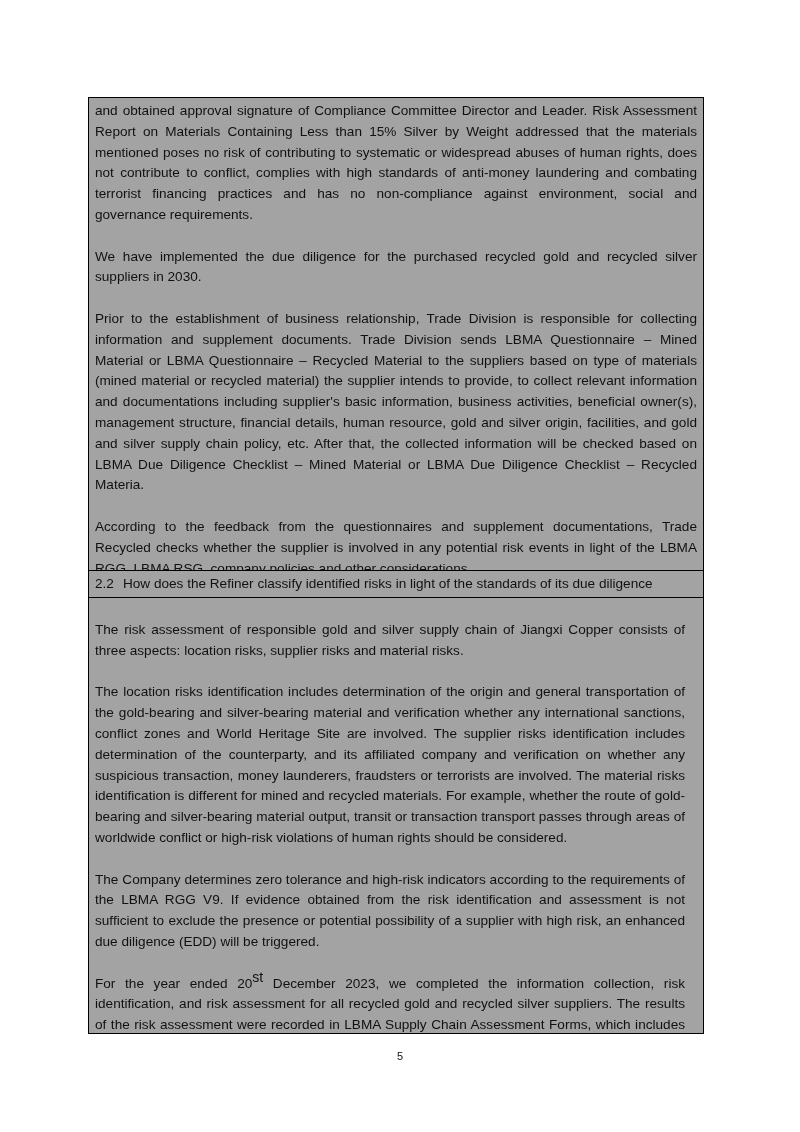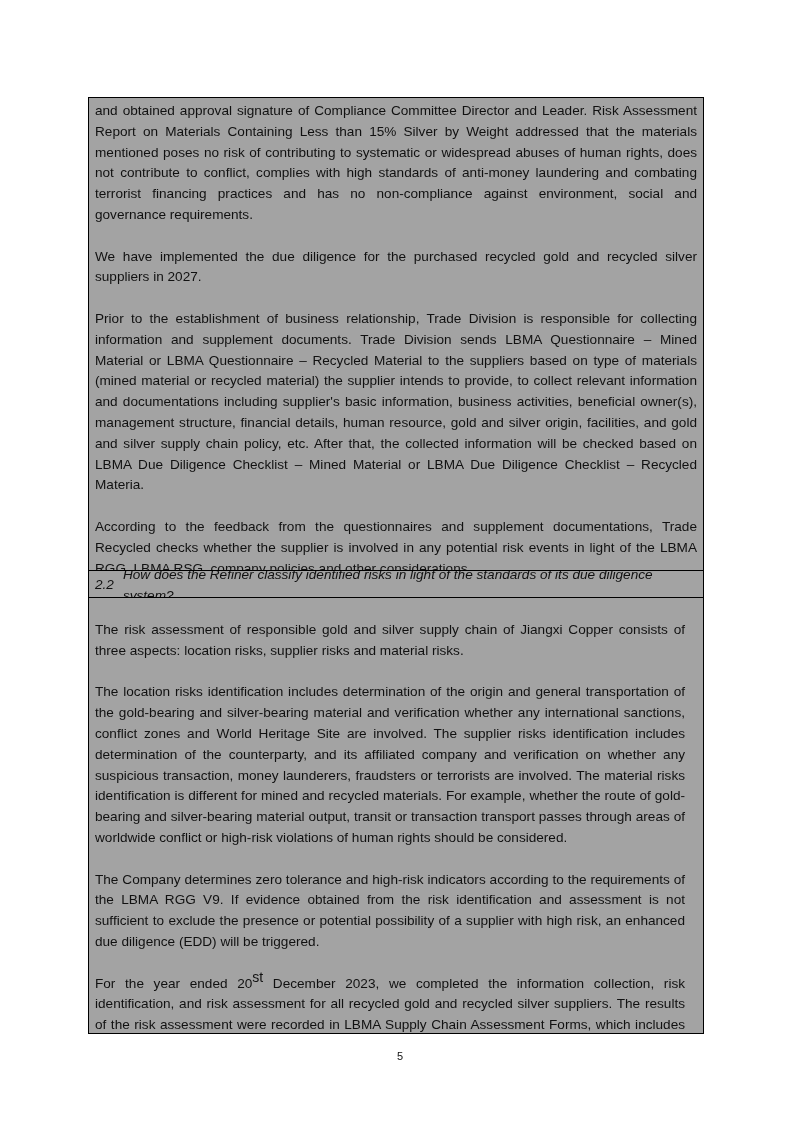--- a/index.html
+++ b/index.html
@@ -29,22 +29,21 @@
   }
   .cell-answer-1 {
     height: 474px;
     padding: 3px 6px 0 6px;
   }
   .cell-question {
     margin-top: -1px;
     height: 28px;
     padding: 3px 6px 0 6px;
     display: flex;
-    align-items: center;
-    font-style: italic;
+    align-items: flex-start;
   }
   .cell-answer-2 {
     margin-top: -1px;
     height: 437px;
     padding: 22px 18px 0 6px;
   }
   .para {
     font-size: 13.6px;
     line-height: 20.8px;
     text-align: justify;
@@ -79,21 +78,21 @@
 </style>
 </head>
 <body>
 
 <div class="page">
 
   <div class="doc-table">
 
     <div class="cell cell-answer-1">
       <p class="para">and obtained approval signature of Compliance Committee Director and Leader. Risk Assessment Report on Materials Containing Less than 15% Silver by Weight addressed that the materials mentioned poses no risk of contributing to systematic or widespread abuses of human rights, does not contribute to conflict, complies with high standards of anti-money laundering and combating terrorist financing practices and has no non-compliance against environment, social and governance requirements.</p>
-      <p class="para">We have implemented the due diligence for the purchased recycled gold and recycled silver suppliers in 2027.</p>
+      <p class="para">We have implemented the due diligence for the purchased recycled gold and recycled silver suppliers in 2030.</p>
       <p class="para">Prior to the establishment of business relationship, Trade Division is responsible for collecting information and supplement documents. Trade Division sends LBMA Questionnaire – Mined Material or LBMA Questionnaire – Recycled Material to the suppliers based on type of materials (mined material or recycled material) the supplier intends to provide, to collect relevant information and documentations including supplier's basic information, business activities, beneficial owner(s), management structure, financial details, human resource, gold and silver origin, facilities, and gold and silver supply chain policy, etc. After that, the collected information will be checked based on LBMA Due Diligence Checklist – Mined Material or LBMA Due Diligence Checklist – Recycled Materia.</p>
       <p class="para">According to the feedback from the questionnaires and supplement documentations, Trade Recycled checks whether the supplier is involved in any potential risk events in light of the LBMA RGG, LBMA RSG, company policies and other considerations.</p>
     </div>
 
     <div class="cell cell-question">
       <span class="q-num">2.2</span>
       <span class="q-text">How does the Refiner classify identified risks in light of the standards of its due diligence system?</span>
     </div>
 
     <div class="cell cell-answer-2">

